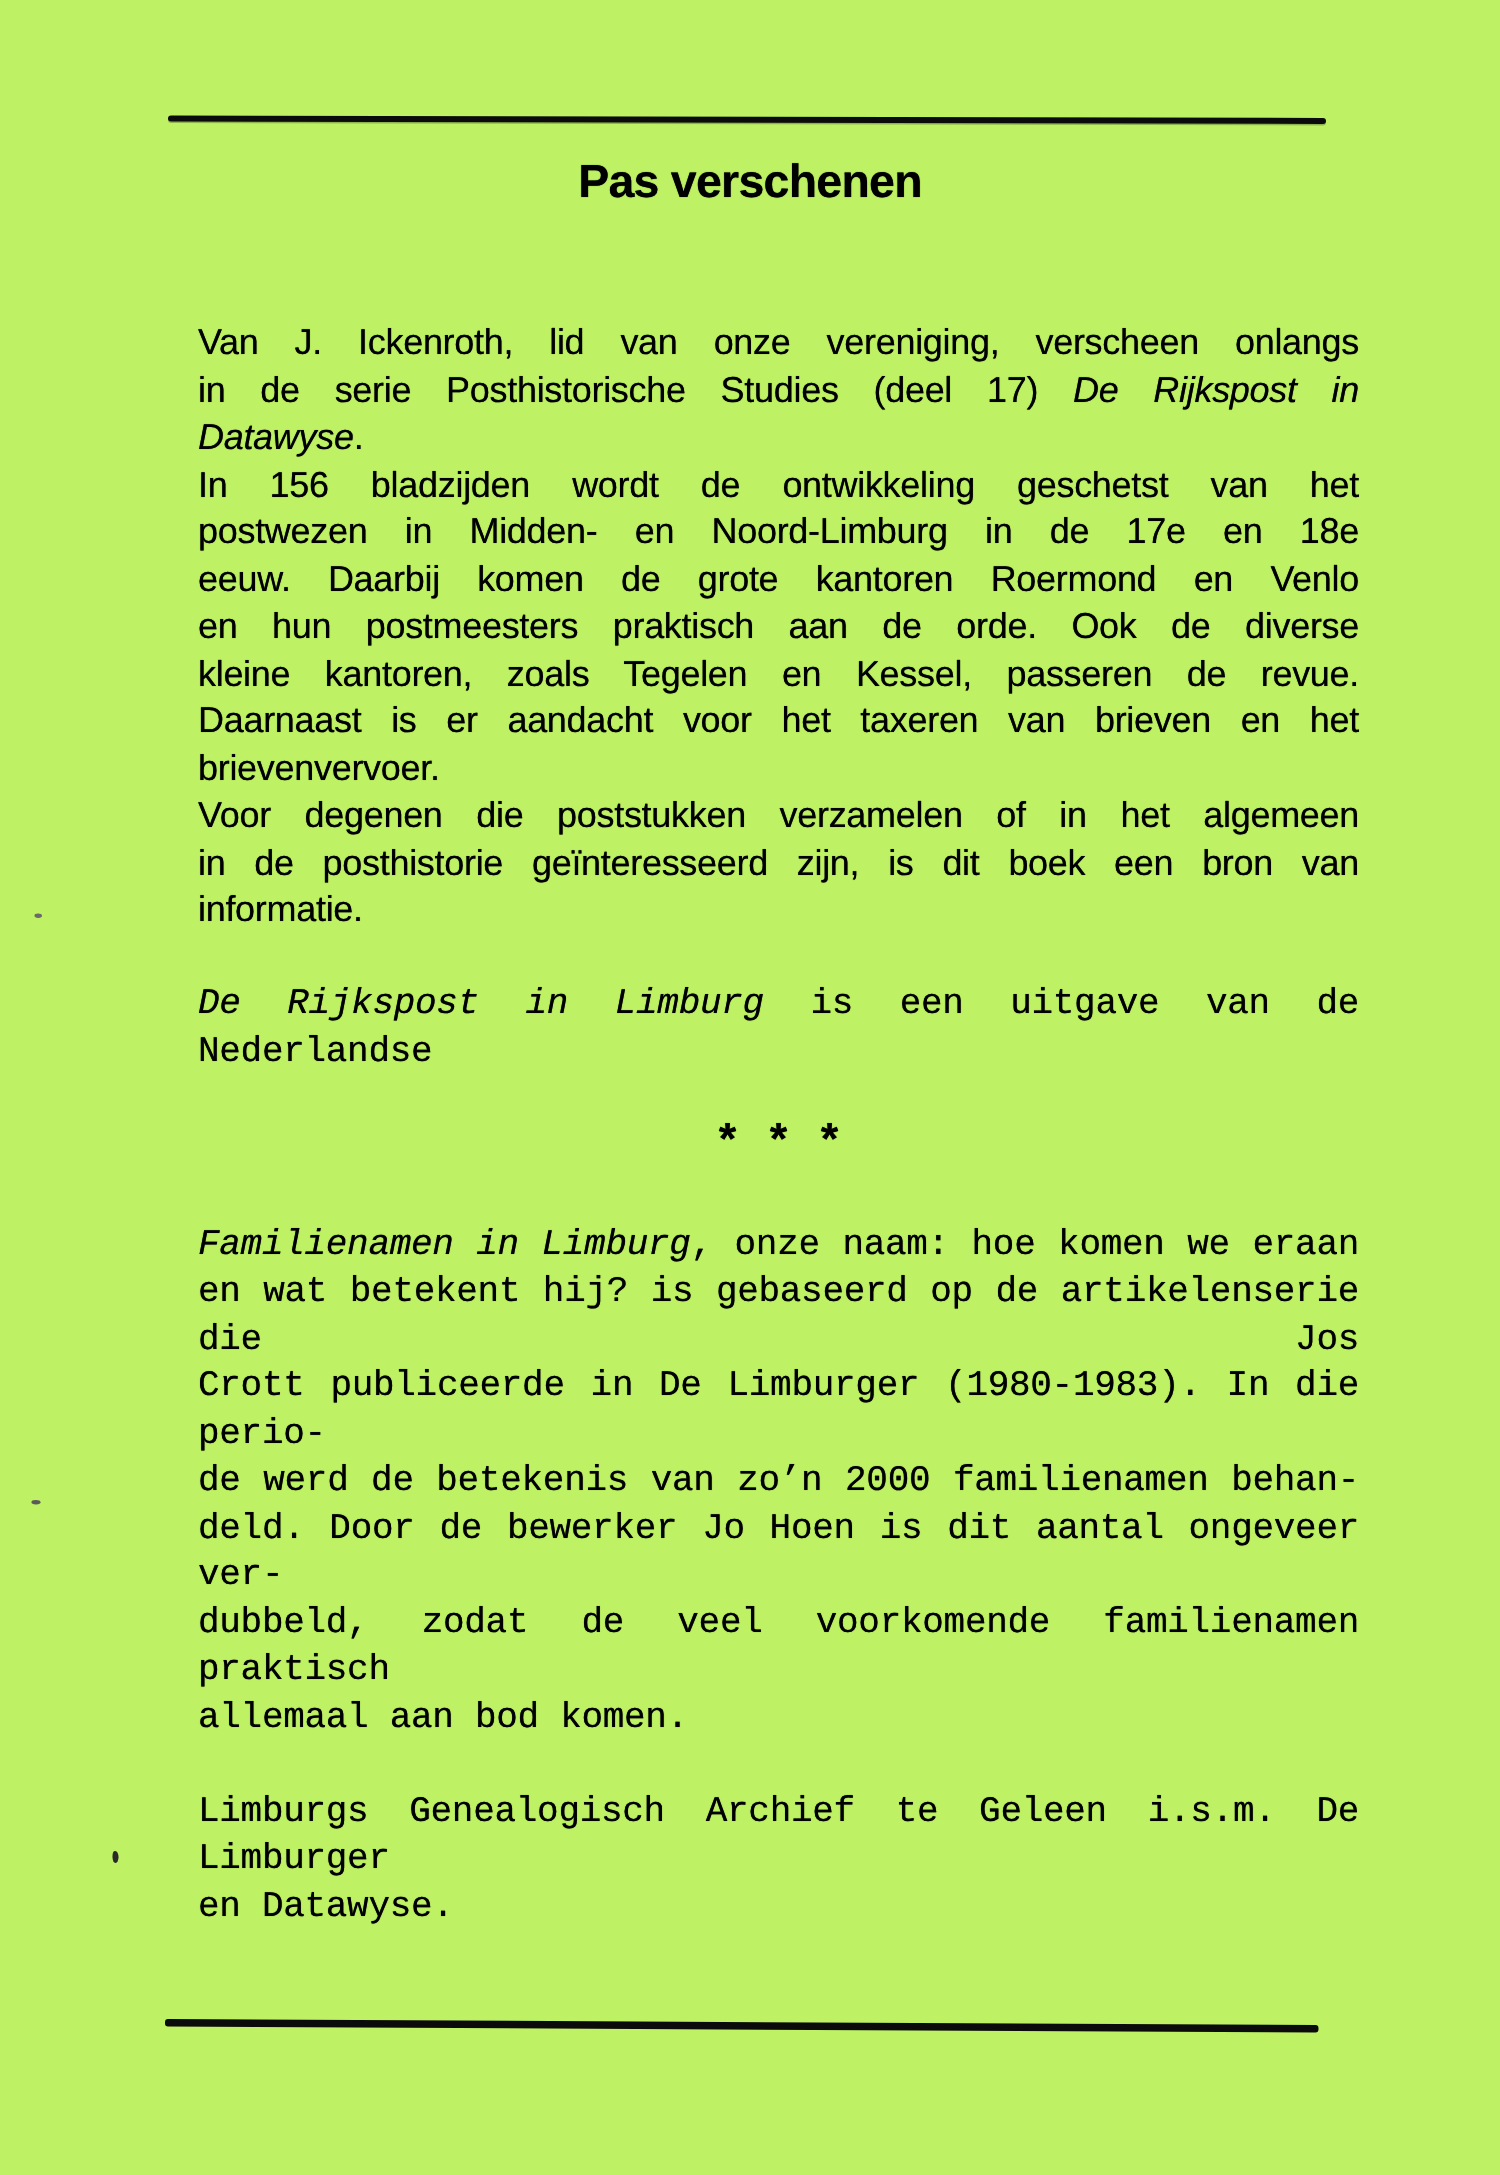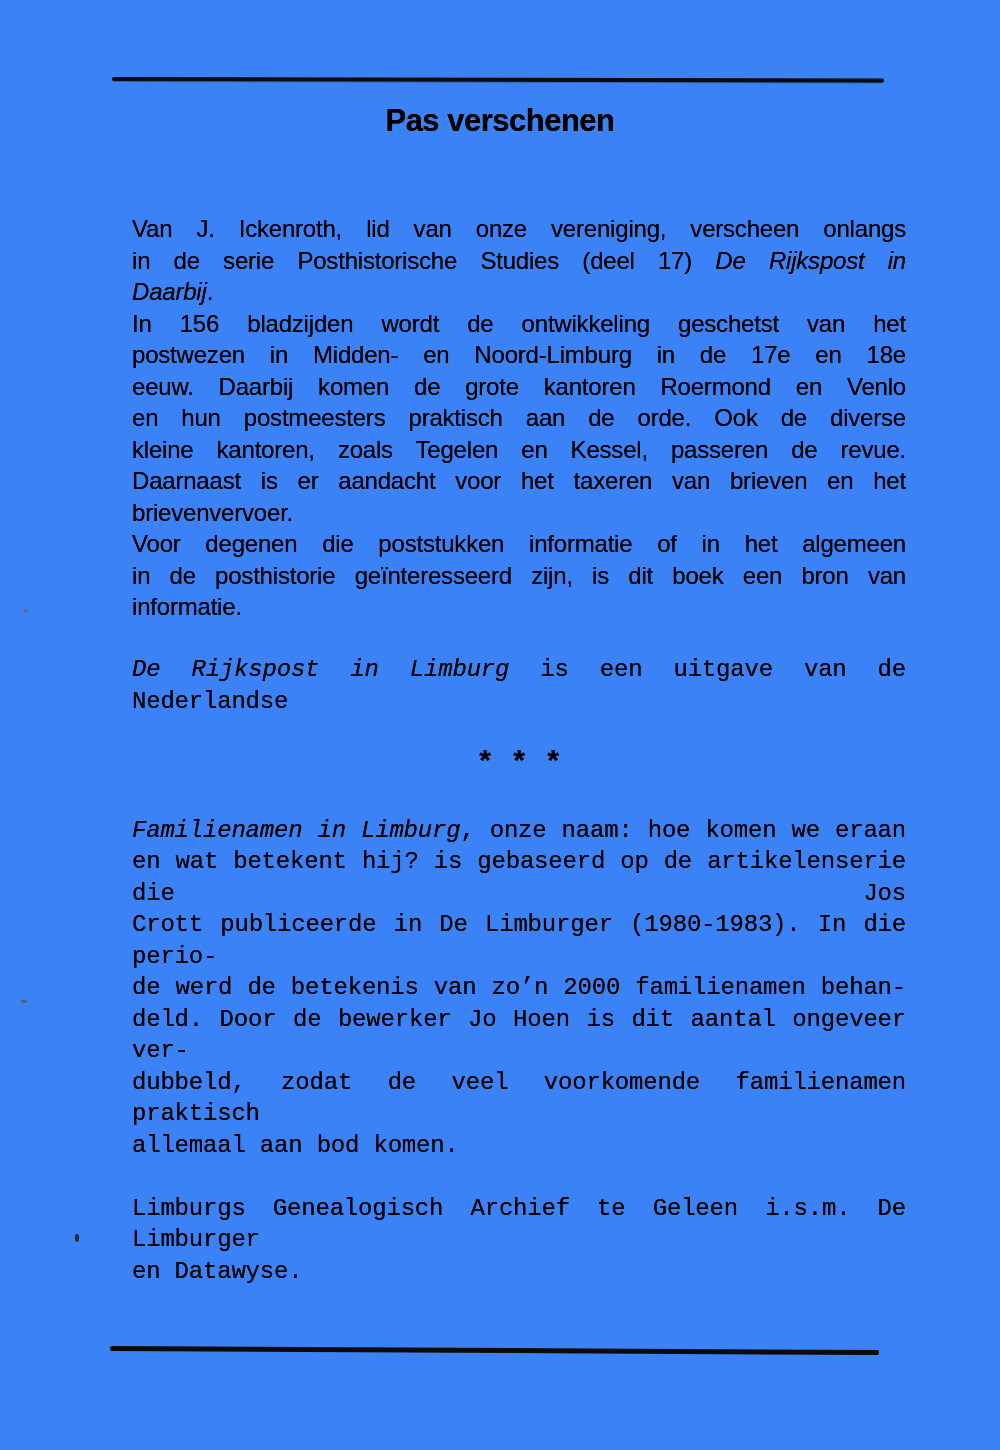--- a/index.html
+++ b/index.html
@@ -6,21 +6,21 @@
   html, body { width: 1000px; height: 1450px; }
   body {
     background: #ffffff;
     font-family: "Liberation Sans", sans-serif;
     color: #000000;
   }
   .page {
     position: relative;
     width: 1000px;
     height: 1450px;
-    background: #3b82f6;
+    background: #bef264;
     overflow: hidden;
   }
   .rule {
     position: absolute;
     background: #0b0b0b;
     border-radius: 2px;
   }
   .rule-top {
     left: 112px; top: 77px;
     width: 772px; height: 4px;
@@ -97,33 +97,33 @@
 
 <div class="page">
   <div class="rule rule-top"></div>
 
   <h1 class="title">Pas verschenen</h1>
 
   <div class="doc-body">
       <div class="block">
         <div class="line j"><span>Van J. Ickenroth, lid van onze vereniging, verscheen onlangs</span></div>
         <div class="line j"><span>in de serie Posthistorische Studies (deel 17) </span><span class="it">De Rijkspost in</span></div>
-        <div class="line"><span class="it">Daarbij</span><span>.</span></div>
+        <div class="line"><span class="it">Datawyse</span><span>.</span></div>
       </div>
       <div class="block">
         <div class="line j"><span>In 156 bladzijden wordt de ontwikkeling geschetst van het</span></div>
         <div class="line j"><span>postwezen in Midden- en Noord-Limburg in de 17e en 18e</span></div>
         <div class="line j"><span>eeuw. Daarbij komen de grote kantoren Roermond en Venlo</span></div>
         <div class="line j"><span>en hun postmeesters praktisch aan de orde. Ook de diverse</span></div>
         <div class="line j"><span>kleine kantoren, zoals Tegelen en Kessel, passeren de revue.</span></div>
         <div class="line j"><span>Daarnaast is er aandacht voor het taxeren van brieven en het</span></div>
         <div class="line"><span>brievenvervoer.</span></div>
       </div>
       <div class="block">
-        <div class="line j"><span>Voor degenen die poststukken informatie of in het algemeen</span></div>
+        <div class="line j"><span>Voor degenen die poststukken verzamelen of in het algemeen</span></div>
         <div class="line j"><span>in de posthistorie geïnteresseerd zijn, is dit boek een bron van</span></div>
         <div class="line"><span>informatie.</span></div>
       </div>
       <div class="block gap">
         <div class="line j"><span class="it">De Rijkspost in Limburg</span><span> is een uitgave van de Nederlandse</span></div>
       </div>
       <div class="block separator-block">* * *</div>
       <div class="block gap">
         <div class="line j"><span class="it">Familienamen in Limburg</span><span>, onze naam: hoe komen we eraan</span></div>
         <div class="line j"><span>en wat betekent hij? is gebaseerd op de artikelenserie die Jos</span></div>

